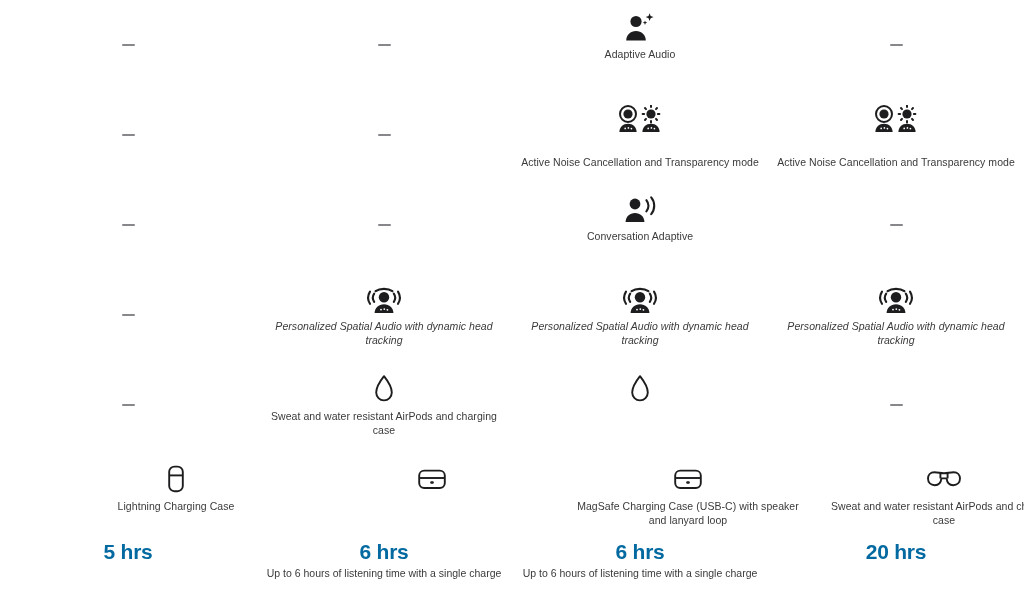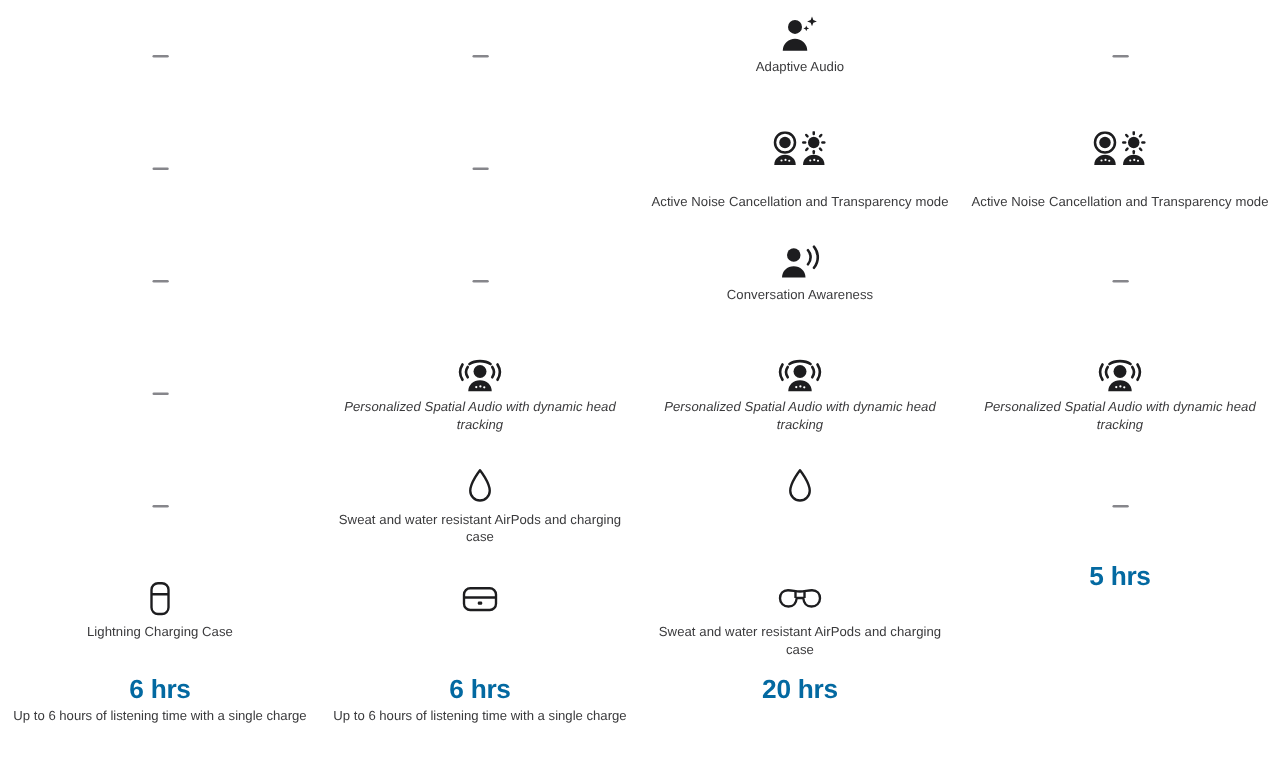--- a/index.html
+++ b/index.html
@@ -65,21 +65,21 @@
     max-width: 240px;
     letter-spacing: 0.005em;
   }
 
   
   .r1 { padding-top: 6px; }
   .r2 { padding-top: 8px; gap: 16px; }
   .r3 { padding-top: 8px; }
   .r4 { padding-top: 8px; font-style: italic; }
   .r5 { padding-top: 8px; }
-  .r6 { padding-top: 8px; }
+  .r6 { padding-top: 8px; margin-left: 48px; }
 
   
   .battery-cell {
     padding-top: 0px;
   }
   .battery-value {
     font-size: 21px;
     font-weight: 700;
     line-height: 1.15;
     color: #0369a1;
@@ -202,21 +202,21 @@
     <span class="icon-wrap">
       <svg width="36" height="28" viewBox="0 0 36 28" fill="#1d1d1f">
         <circle cx="13" cy="9" r="5.4"></circle>
         <path d="M3.6 27c0-5.2 4.2-9 9.4-9s9.4 3.8 9.4 9z"></path>
         <g fill="none" stroke="#1d1d1f" stroke-width="2.1" stroke-linecap="round">
           <path d="M24.4 5.2a8.6 8.6 0 0 1 0 11.2"></path>
           <path d="M29.2 2.4a13.2 13.2 0 0 1 0 16.8"></path>
         </g>
       </svg>
     </span>
-    <span class="caption">Conversation Awareness</span>
+    <span class="caption">Conversation Adaptive</span>
   </div>
   <div class="cell dash-cell">
     <span class="dash"></span>
   </div>
 
   <div class="cell dash-cell">
     <span class="dash"></span>
   </div>
   <div class="cell r4">
     <span class="icon-wrap">
@@ -311,20 +311,30 @@
     <span class="icon-wrap">
       <svg width="32" height="30" viewBox="0 0 32 30" fill="none" stroke="#1d1d1f" stroke-width="1.9">
         <rect x="3.2" y="6.6" width="25.6" height="17.4" rx="5.0"></rect>
         <line x1="3.2" y1="14.0" x2="28.8" y2="14.0"></line>
         <rect x="14.2" y="17.2" width="3.6" height="2.6" rx="1.0" fill="#1d1d1f" stroke="none"></rect>
       </svg>
     </span>
   </div>
   <div class="cell r6">
     <span class="icon-wrap">
+      <svg width="32" height="30" viewBox="0 0 32 30" fill="none" stroke="#1d1d1f" stroke-width="1.9">
+        <rect x="3.2" y="6.6" width="25.6" height="17.4" rx="5.0"></rect>
+        <line x1="3.2" y1="14.0" x2="28.8" y2="14.0"></line>
+        <rect x="14.2" y="17.2" width="3.6" height="2.6" rx="1.0" fill="#1d1d1f" stroke="none"></rect>
+      </svg>
+    </span>
+    <span class="caption">MagSafe Charging Case (USB-C) with speaker and lanyard loop</span>
+  </div>
+  <div class="cell r6">
+    <span class="icon-wrap">
       <svg width="36" height="30" viewBox="0 0 36 30" fill="none" stroke="#1d1d1f" stroke-width="1.9">
         <path d="M18 9.2c-3.6 0-6.0-1.0-9.6-1.0-4.2 0-6.4 2.9-6.4 6.4 0 4.0 2.9 6.6 6.8 6.6 4.2 0 6.2-2.9 6.6-6.8h5.2c0.4 3.9 2.4 6.8 6.6 6.8 3.9 0 6.8-2.6 6.8-6.6 0-3.5-2.2-6.4-6.4-6.4-3.6 0-6.0 1.0-9.6 1.0z" stroke-linejoin="round"></path>
         <line x1="14.4" y1="8.6" x2="14.4" y2="14.4"></line>
         <line x1="21.6" y1="8.6" x2="21.6" y2="14.4"></line>
       </svg>
     </span>
     <span class="caption">Sweat and water resistant AirPods and charging case</span>
   </div>
 
   <div class="cell battery-cell">

